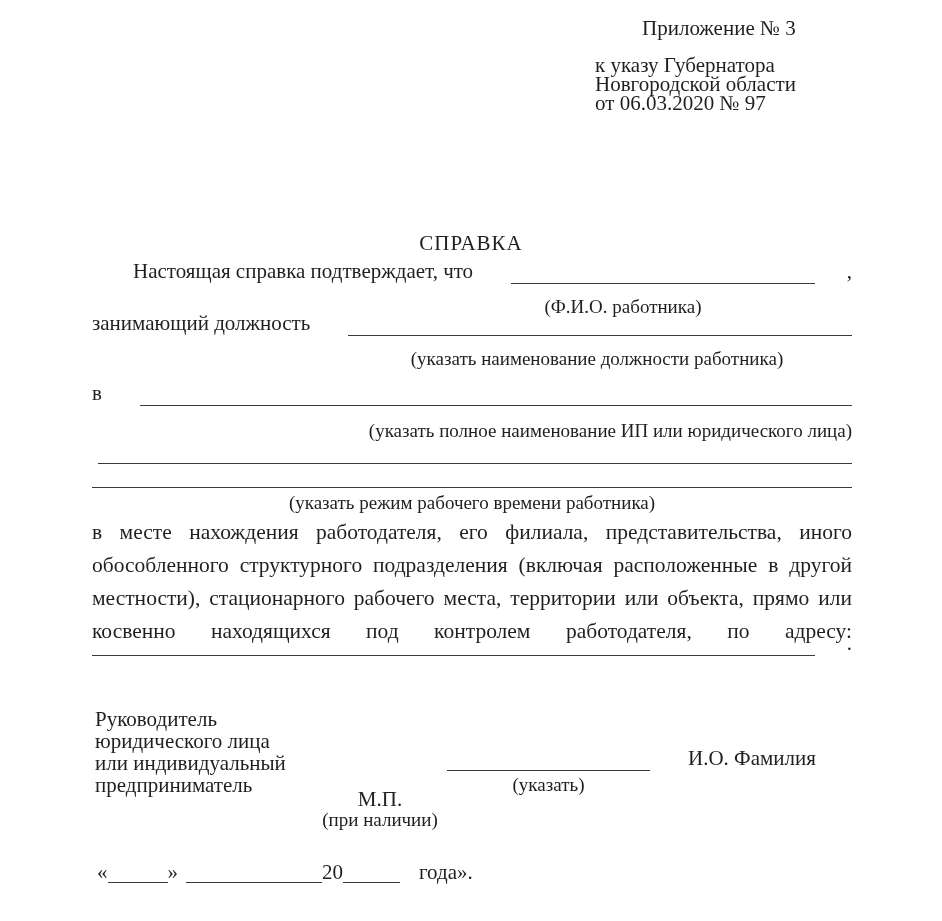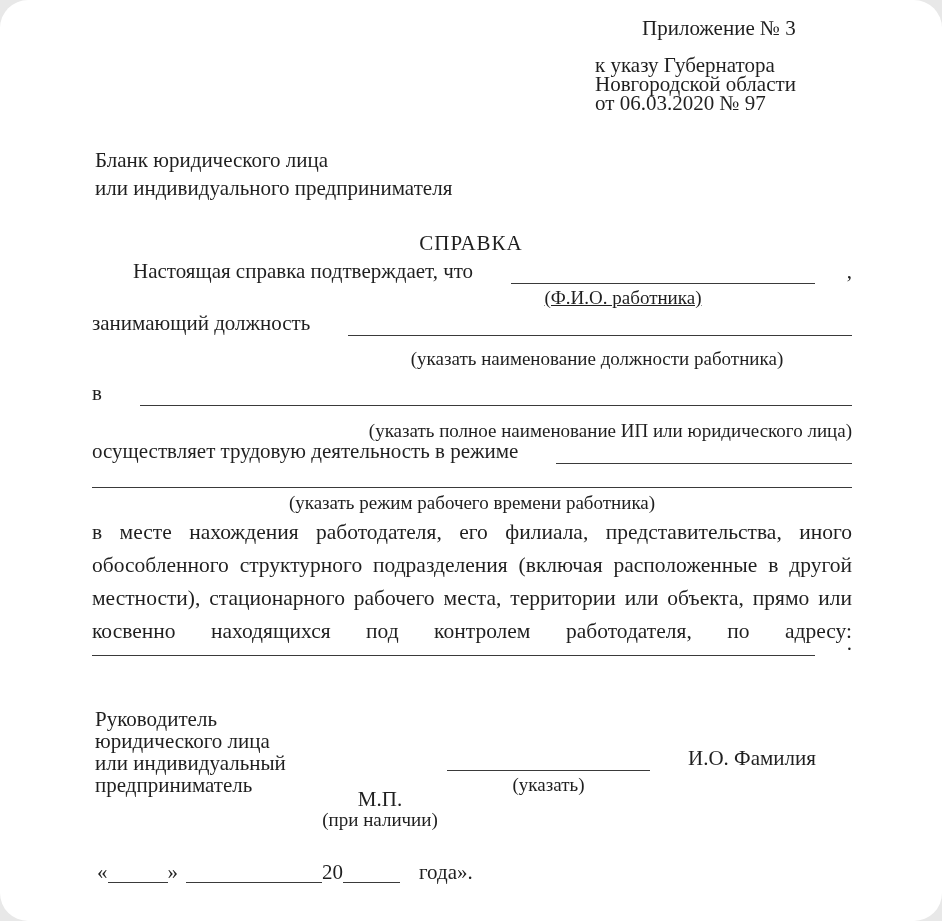--- a/index.html
+++ b/index.html
@@ -4,42 +4,41 @@
 <style>
   html,body { margin:0; padding:0; background:#e8e8e8; }
   .page {
     position:relative;
     width:942px; height:921px;
     margin:0 auto;
     background:#ffffff;
     color:#1f1f1f;
     font-family:"Liberation Serif","DejaVu Serif",serif;
     overflow:hidden;
-    border-radius:28px;
   }
   .abs { position:absolute; }
 
   
   .hdr { left:595px; top:16px; width:240px; font-size:21px; white-space:nowrap; }
   .hdr .l1 { margin-left:47px; margin-bottom:15px; }
   .hdr .l2, .hdr .l3, .hdr .l4 { line-height:19px; }
 
   
   .letterhead { left:95px; top:146px; font-size:21px; line-height:28px; white-space:nowrap; }
 
   
   .title { left:0; top:231px; width:100%; text-align:center; font-size:21px; letter-spacing:1px; }
 
   
   .row { position:absolute; left:92px; width:760px; display:flex; align-items:flex-end; font-size:21px; white-space:nowrap;gap:32px; }
   .fill { flex:1 1 auto; border-bottom:1.5px solid #3a3a3a; margin-left:6px; }
   .cap { position:absolute; font-size:19px; text-align:center; white-space:nowrap; }
 
   .row-confirm { top:256px; height:28px; padding-left:41px; width:719px; }
-  .cap-fio     { left:398px; top:287px; width:450px;text-decoration:underline; }
+  .cap-fio     { left:398px; top:296px; width:450px; }
   .row-pos     { top:308px; height:28px; }
   .cap-pos     { left:347px; top:348px; width:500px; }
   .row-org     { top:378px; height:28px; }
   .cap-org     { left:92px;  top:420px; width:760px;text-align:right; }
   .row-mode    { top:436px; height:28px; }
   .line-full   { left:92px; top:470px; width:760px; height:17px; border-bottom:1.5px solid #3a3a3a; }
   .cap-mode    { left:92px; top:492px; width:760px; }
 
   .para {
     left:92px; top:516px; width:760px;
@@ -69,24 +68,20 @@
 
 <div class="page">
 
   <div class="abs hdr">
     <div class="l1">Приложение № 3</div>
     <div class="l2">к указу Губернатора</div>
     <div class="l3">Новгородской области</div>
     <div class="l4">от 06.03.2020 № 97</div>
   </div>
 
-  <div class="abs letterhead">
-    <div>Бланк юридического лица</div>
-    <div>или индивидуального предпринимателя</div>
-  </div>
 
   <div class="abs title">СПРАВКА</div>
 
   <div class="row row-confirm">
     <span>Настоящая справка подтверждает, что</span>
     <span class="fill"></span>
     <span>,</span>
   </div>
   <div class="cap cap-fio">(Ф.И.О. работника)</div>
 
@@ -96,21 +91,20 @@
   </div>
   <div class="cap cap-pos">(указать наименование должности работника)</div>
 
   <div class="row row-org">
     <span>в</span>
     <span class="fill"></span>
   </div>
   <div class="cap cap-org">(указать полное наименование ИП или юридического лица)</div>
 
   <div class="row row-mode">
-    <span>осуществляет трудовую деятельность в режиме</span>
     <span class="fill"></span>
   </div>
   <div class="abs line-full"></div>
   <div class="cap cap-mode">(указать режим рабочего времени работника)</div>
 
   <div class="abs para">в месте нахождения работодателя, его филиала, представительства, иного обособленного структурного подразделения (включая расположенные в другой местности), стационарного рабочего места, территории или объекта, прямо или косвенно находящихся под контролем работодателя, по адресу:</div>
 
   <div class="row row-address">
     <span class="fill" style="margin-left:0;"></span>
     <span>.</span>

